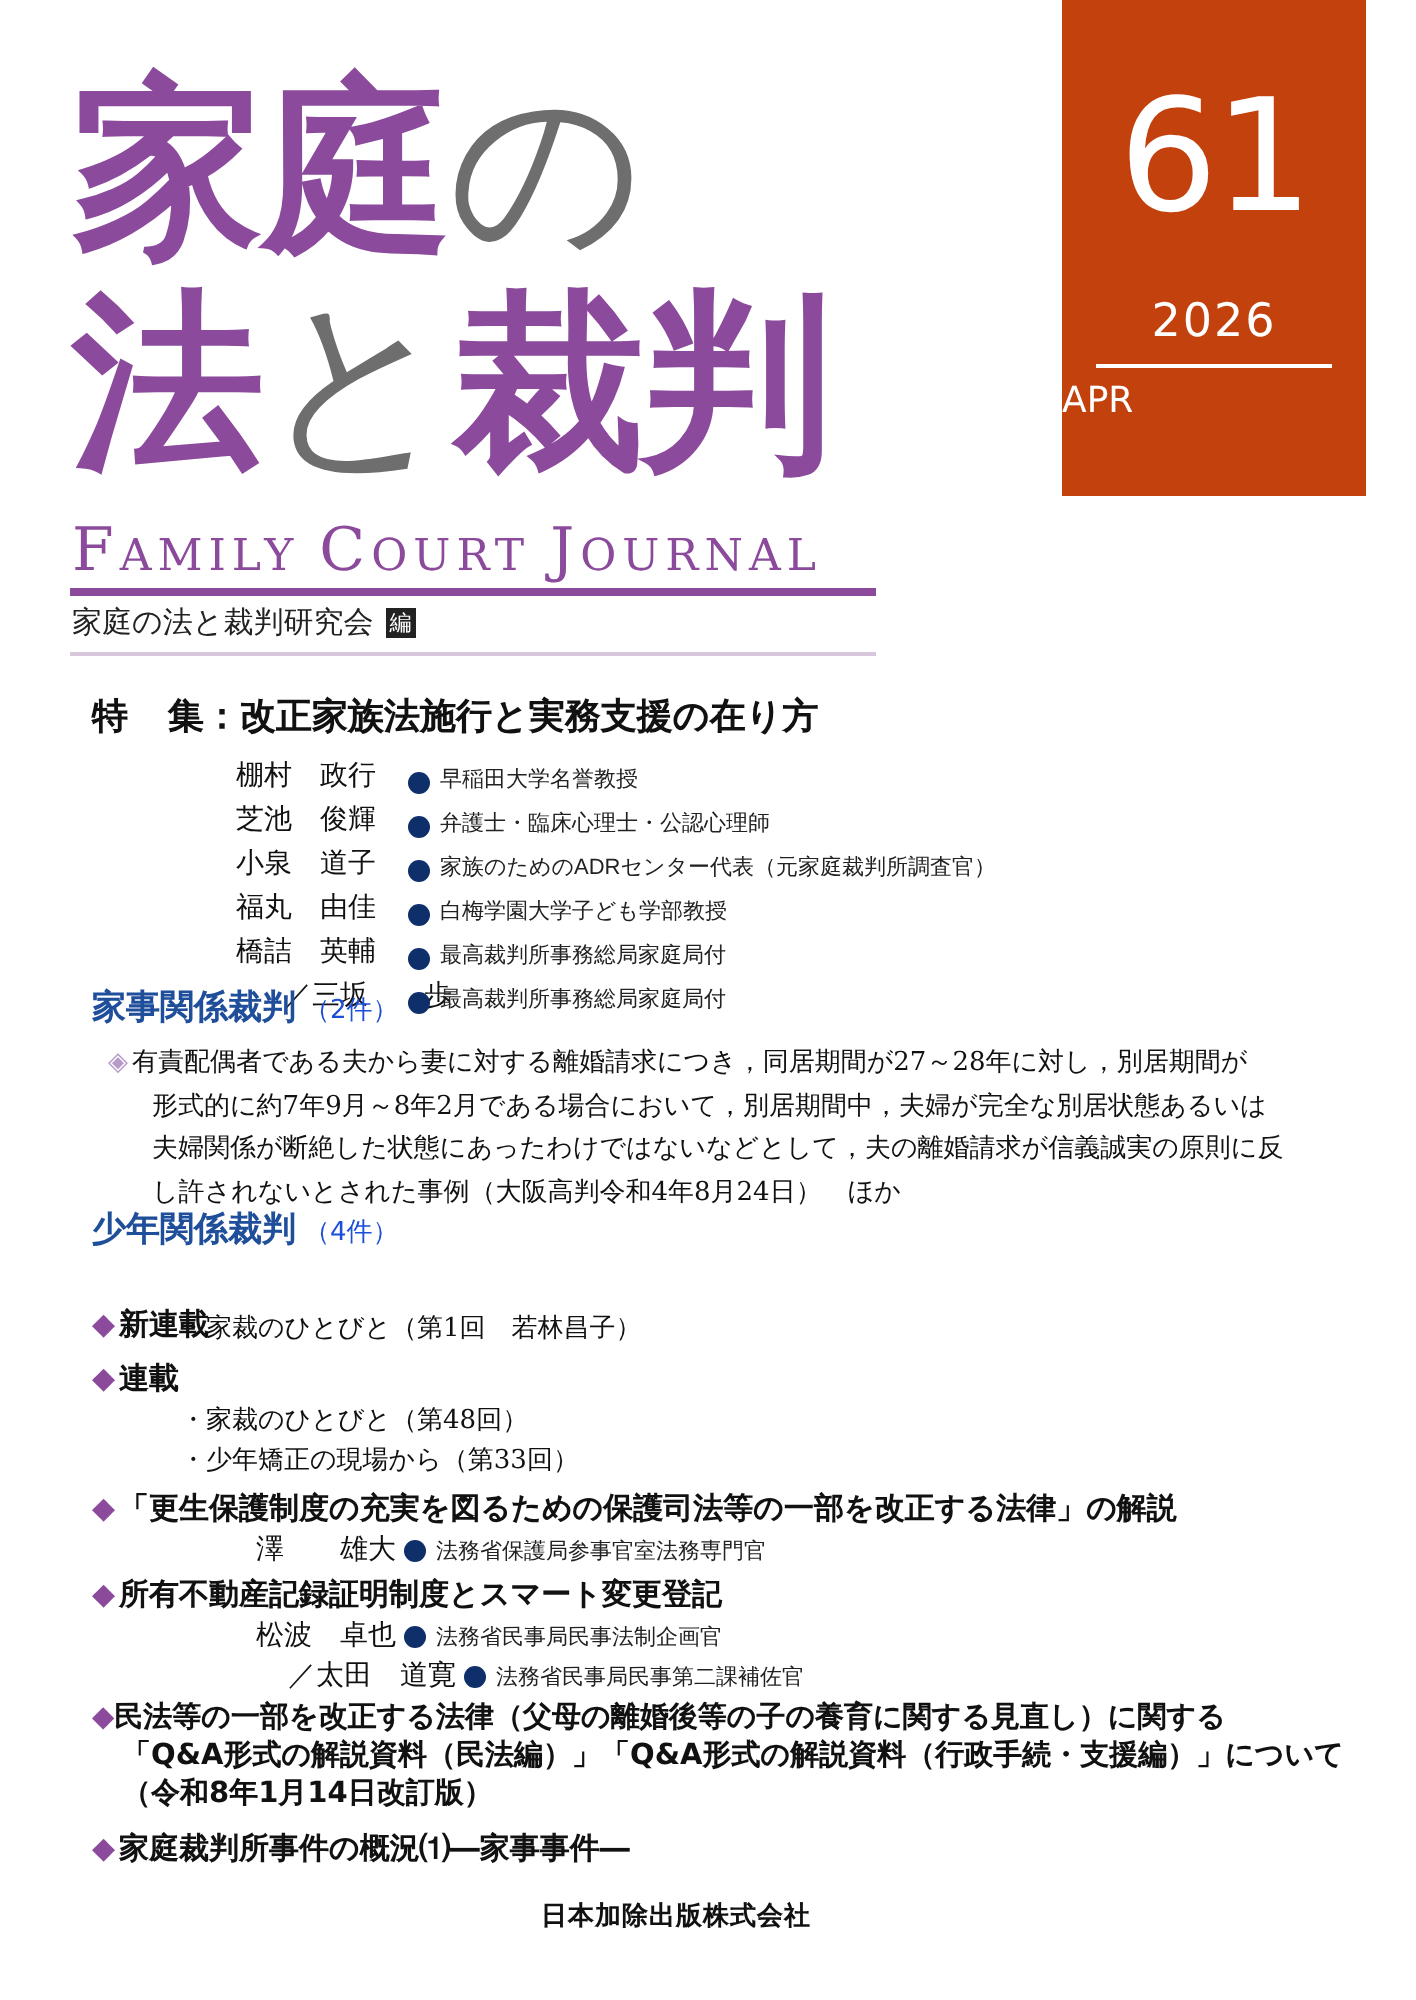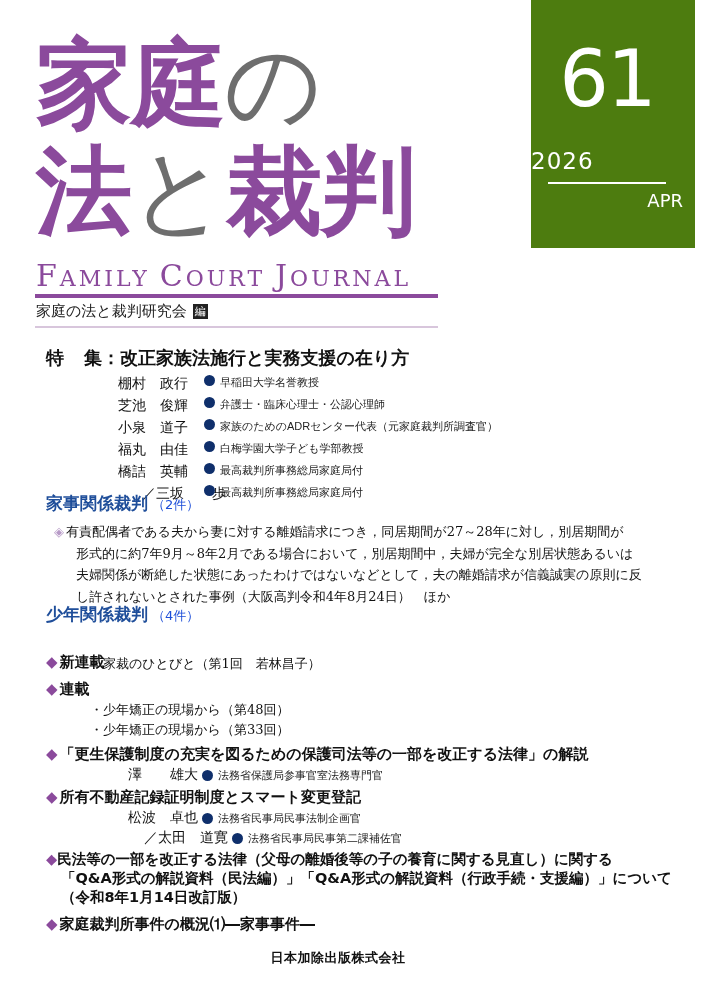--- a/index.html
+++ b/index.html
@@ -10,30 +10,30 @@
   .purple { color: #8b4a9c; }
   .grey { color: #6e6e6e; font-weight: normal; }
 
   .subtitle-en { position: absolute; left: 36px; top: 258px; font-family: "DejaVu Serif", serif; color: #8b4a9c; font-size: 22px; letter-spacing: 3px; white-space: nowrap; }
   .subtitle-en .big { font-size: 30px; }
   .rule-purple { position: absolute; left: 35px; top: 294px; width: 403px; height: 4px; background: #8b4a9c; }
   .editor { position: absolute; left: 36px; top: 302px; font-size: 15px; color: #222; white-space: nowrap; }
   .editor .badge { display: inline-block; background: #222; color: #fff; font-size: 11px; padding: 0 2px; margin-left: 6px; vertical-align: 1px; }
   .rule-light { position: absolute; left: 35px; top: 326px; width: 403px; height: 2px; background: #d8c6dc; }
 
-  .issue-box { position: absolute; left: 531px; top: 0; width: 164px; height: 248px; background: #4d7c0f; color: #fff; }
+  .issue-box { position: absolute; left: 531px; top: 0; width: 152px; height: 248px; background: #c2410c; color: #fff; }
   .issue-num { position: absolute; left: 0; width: 152px; top: 34px; text-align: center; font-family: "DejaVu Sans", sans-serif; font-size: 78px; font-weight: normal; letter-spacing: -2px; }
-  .issue-year { position: absolute; left: 0; width: 152px; top: 148px; text-align: left; font-size: 23px; letter-spacing: 1px; }
+  .issue-year { position: absolute; left: 0; width: 152px; top: 148px; text-align: center; font-size: 23px; letter-spacing: 1px; }
   .issue-rule { position: absolute; left: 17px; top: 182px; width: 118px; height: 2px; background: #fff; }
-  .issue-month { position: absolute; left: 0; width: 152px; top: 190px; text-align: right; font-size: 18px; }
+  .issue-month { position: absolute; left: 0; width: 152px; top: 190px; text-align: left; font-size: 18px; }
 
   .feature-title { position: absolute; left: 46px; top: 346px; font-size: 18px; font-weight: bold; color: #111; white-space: nowrap; }
   .feature-title .gap { display: inline-block; width: 20px; }
   .authors { position: absolute; left: 118px; top: 375px; }
-  .author-row { height: 22px; display: flex; align-items: flex-start; white-space: nowrap; }
+  .author-row { height: 22px; display: flex; align-items: flex-end; white-space: nowrap; }
   .author-name { font-family: "DejaVu Serif", serif; font-size: 14px; width: 84px; color: #111; }
   .author-name.indent { padding-left: 24px; width: 60px; }
   .dot { display: inline-block; width: 11px; height: 11px; border-radius: 50%; background: #0f2f6b; margin: 0 5px 0 2px; }
   .author-aff { font-family: Liberation Sans, sans-serif; font-size: 11px; color: #222; }
 
   .section-head { position: absolute; left: 46px; font-size: 17px; font-weight: bold; color: #1f4e9a; white-space: nowrap; }
   .section-head .count { font-weight: normal; font-size: 13px; color: #1d4ed8; margin-left: 4px; }
   .case-block { position: absolute; left: 54px; top: 521px; width: 640px; font-family: "DejaVu Serif", serif; font-size: 13px; line-height: 21.5px; color: #111; }
   .case-block .diamond { color: #b79ac7; margin-right: 2px; }
   .case-block .line { white-space: nowrap; }
@@ -129,21 +129,21 @@
 </div>
 
 <div class="item-head" style="top:653px;">
   <span class="dia">◆</span><span>新連載</span>
 </div>
 <div class="sub-item" style="top:655px;">・家裁のひとびと（第1回　若林昌子）</div>
 
 <div class="item-head" style="top:680px;">
   <span class="dia">◆</span><span>連載</span>
 </div>
-<div class="sub-item" style="top:701px;">・少年矯正の現場から（第48回）</div>
+<div class="sub-item" style="top:701px;">・家裁のひとびと（第48回）</div>
 <div class="sub-item" style="top:721px;">・少年矯正の現場から（第33回）</div>
 
 <div class="item-head" style="top:745px;">
   <span class="dia">◆</span><span>「更生保護制度の充実を図るための保護司法等の一部を改正する法律」の解説</span>
 </div>
 <div class="sub-author" style="left:128px; top:766px;">
   <span class="author-name">澤　　雄大</span>
     <span class="dot"></span>
     <span class="author-aff">法務省保護局参事官室法務専門官</span>
 </div>

